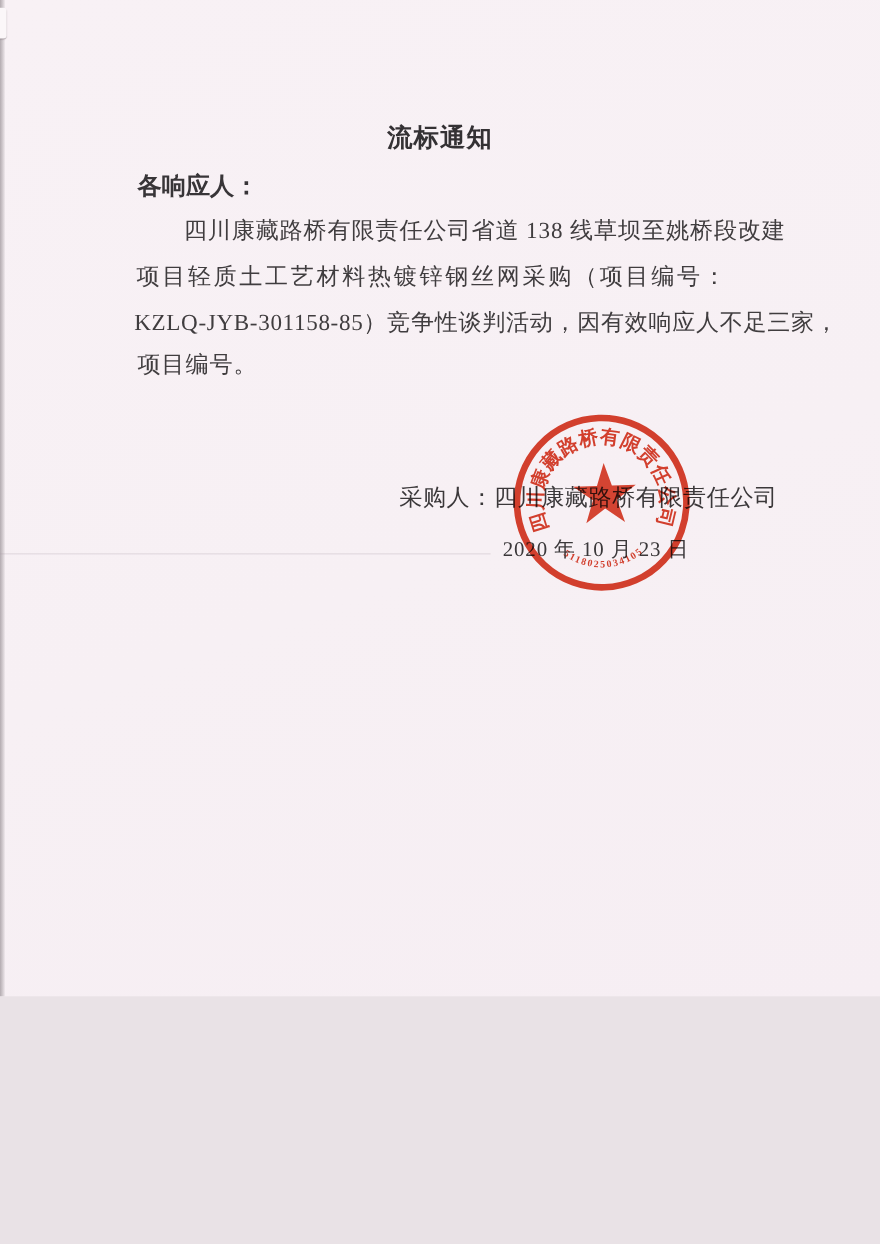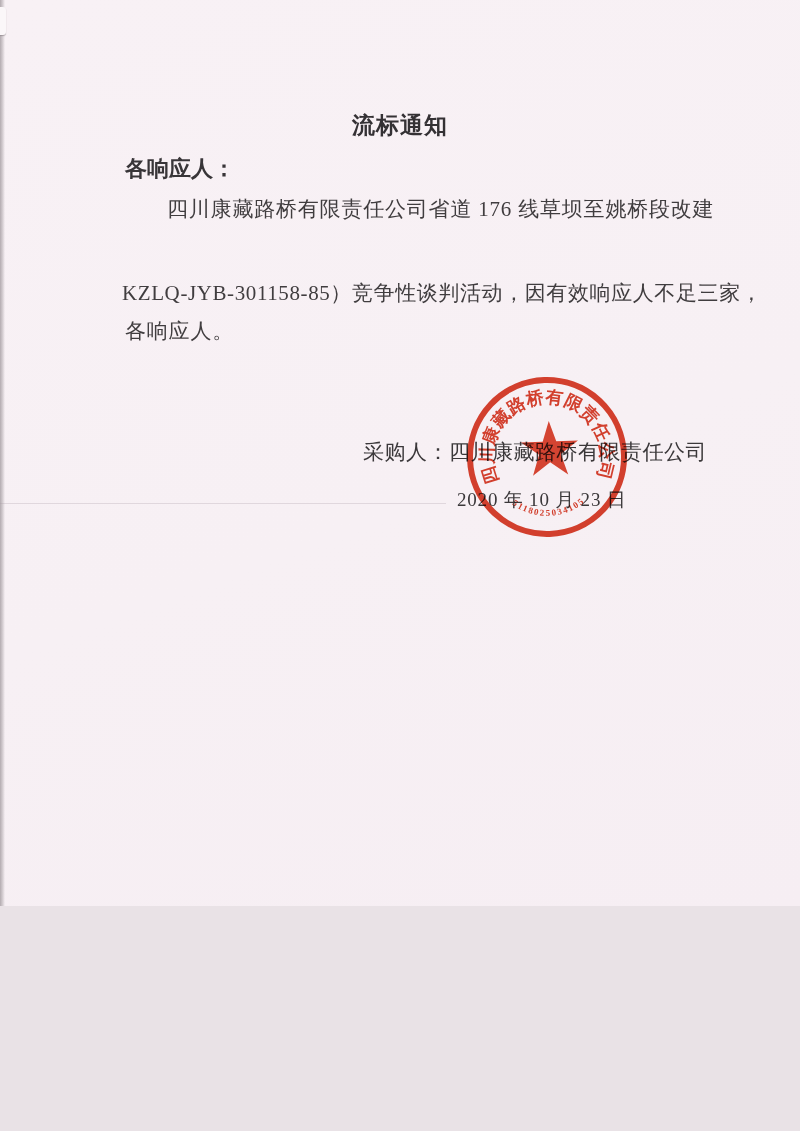--- a/index.html
+++ b/index.html
@@ -92,23 +92,24 @@
   <div class="scan-edge-left"></div>
   <div class="scan-corner-notch"></div>
   <div class="scan-fold-line"></div>
   <div class="scan-speck" style="left:196px; top:989px;"></div>
   <div class="scan-speck" style="left:665px; top:988px;"></div>
 
   <h1 class="doc-title">流标通知</h1>
 
   <div class="salutation">各响应人：</div>
 
-  <div class="body-line l1">四川康藏路桥有限责任公司省道 176 线草坝至姚桥段改建</div>
+  <div class="body-line l1">四川康藏路桥有限责任公司省道 138 线草坝至姚桥段改建</div>
+  <div class="body-line l2">项目轻质土工艺材料热镀锌钢丝网采购（项目编号：</div>
   <div class="body-line l3">KZLQ-JYB-301158-85）竞争性谈判活动，因有效响应人不足三家，</div>
-  <div class="body-line l4">各响应人。</div>
+  <div class="body-line l4">项目编号。</div>
 
   <div class="sig-purchaser">采购人：四川康藏路桥有限责任公司</div>
   <div class="sig-date">2020 年 10 月 23 日</div>
 
   <svg class="seal" viewBox="0 0 230 230" aria-hidden="true">
     <defs>
       <path id="sealCompanyArc" d="M 67.1 137.8 A 54 54 0 1 1 164.9 137.8" fill="none"></path>
       <path id="sealSerialArc" d="M 67.7 148.8 A 59 59 0 0 0 164.3 148.8" fill="none"></path>
     </defs>
 

